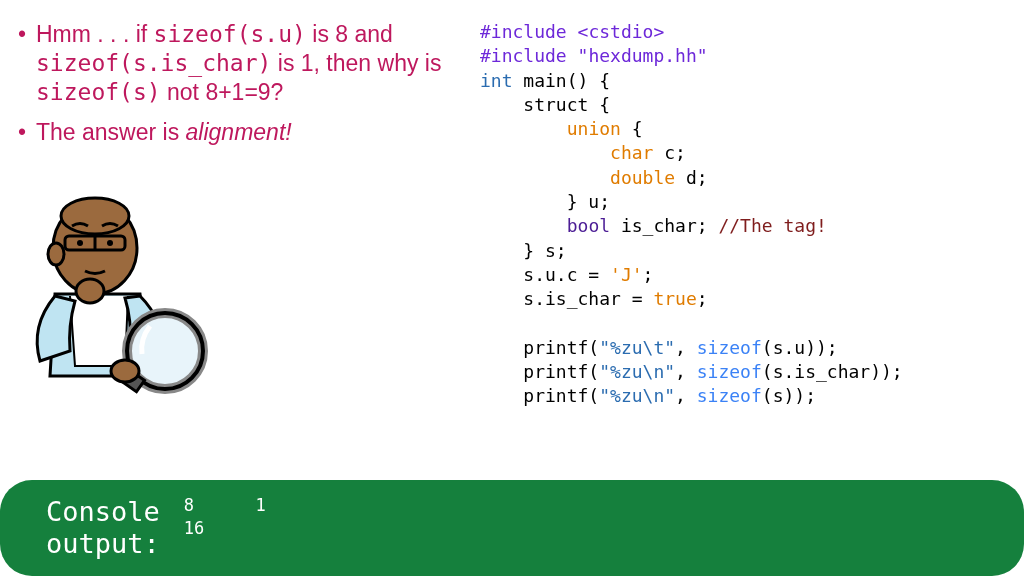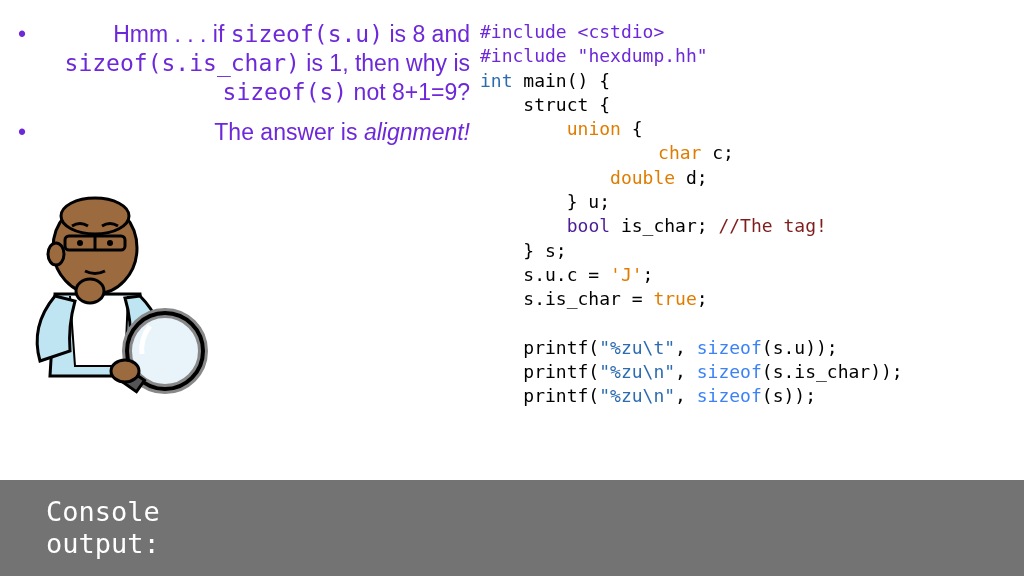--- a/index.html
+++ b/index.html
@@ -21,25 +21,24 @@
       position: relative;
     }
     .right-col {
       flex: 1;
       padding: 20px 0 0 0;
     }
     .bullet {
       position: relative;
       font-size: 23px;
       line-height: 1.25;
-      color: #6d28d9;
+      color: #be185d;
       margin-bottom: 12px;
       font-weight: 300;
       padding-left: 0;
-      text-align: right;
     }
     .bullet::before {
       content: "•";
       position: absolute;
       left: -18px;
       top: 0;
     }
     .mono {
       font-family: "Consolas", "Monaco", monospace;
       font-size: 23px;
@@ -49,37 +48,38 @@
       font-family: "Consolas", "Monaco", monospace;
       font-size: 18px;
       line-height: 1.35;
       white-space: pre;
       color: #000;
     }
     .kw-include { color: #6d28d9; }
     .kw-type { color: #2b6cb0; }
     .kw-sizeof { color: #3b82f6; }
     .kw-union { color: #e07c00; }
-    .kw-char { color: #e07c00; margin-left: 48px; }
+    .kw-char { color: #e07c00; }
     .kw-double { color: #e07c00; }
     .kw-bool { color: #4c1d95; }
     .kw-true { color: #e07c00; }
     .kw-string { color: #2b6cb0; }
     .kw-charlit { color: #e07c00; }
     .kw-comment { color: #7f1d1d; margin-top: 6px; }
     .console-bar {
       position: absolute;
       bottom: 0;
       left: 0;
       width: 1024px;
       height: 96px;
-      background: #737373;
+      background: #15803d;
       color: #fff;
       font-family: "Consolas", "Monaco", monospace;
       display: flex;
+      border-radius: 32px;
     }
     .console-label {
       font-size: 27px;
       padding: 16px 0 0 46px;
       line-height: 1.2;
       white-space: pre;
     }
     .console-output {
       font-size: 17px;
       padding: 14px 0 0 24px;
@@ -150,13 +150,15 @@
 
 <span>    printf(</span><span class="kw-string">"%zu\t"</span><span>, </span><span class="kw-sizeof">sizeof</span><span>(s.u));</span>
 <span>    printf(</span><span class="kw-string">"%zu\n"</span><span>, </span><span class="kw-sizeof">sizeof</span><span>(s.is_char));</span>
 <span>    printf(</span><span class="kw-string">"%zu\n"</span><span>, </span><span class="kw-sizeof">sizeof</span><span>(s));</span></div>
   </div>
 </div>
 
 <div class="console-bar">
   <div class="console-label">Console
 output:</div>
+  <div class="console-output">8      1
+16</div>
 </div>
 
 </body></html>

